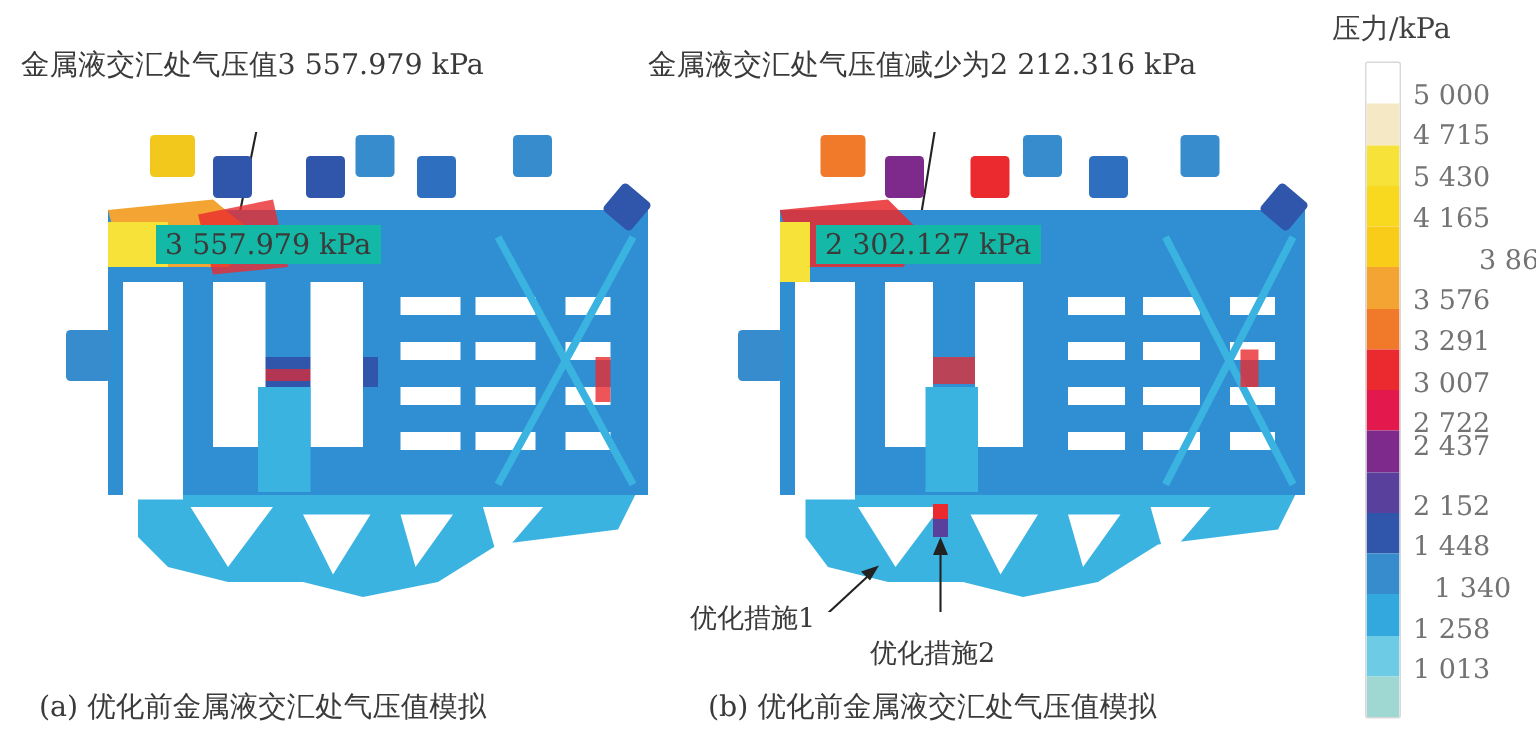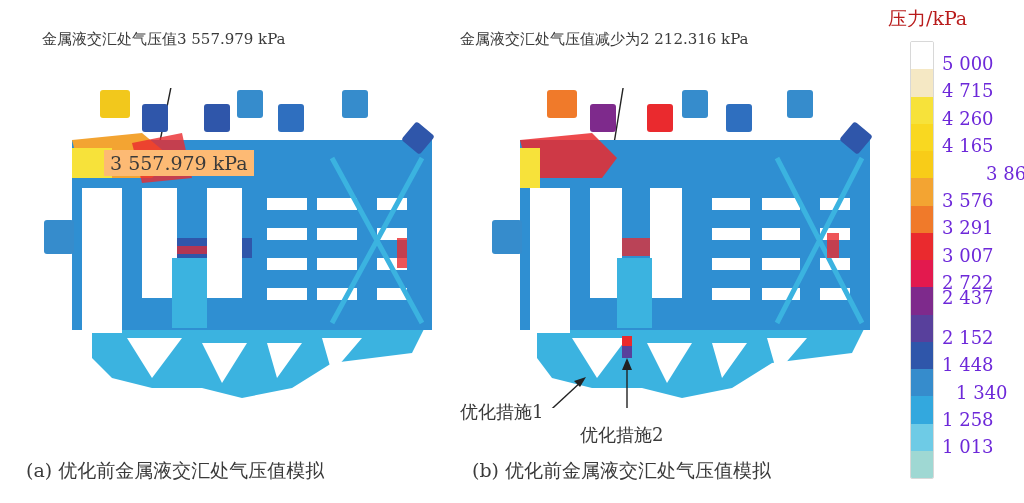--- a/index.html
+++ b/index.html
@@ -1,39 +1,39 @@
 <!DOCTYPE html>
 <html><head>
 <meta charset="utf-8">
 <style>
   * { box-sizing: border-box; margin: 0; padding: 0; }
   html, body { width: 1024px; height: 503px; background: #ffffff; overflow: hidden; }
   body { position: relative; font-family: "DejaVu Serif", "Liberation Serif", serif; color: #333; }
 
   .label { position: absolute; white-space: nowrap; color: #3a3a3a; }
-  .top-annot { font-size: 15px; top: 30px; margin-left: 28px; }
+  .top-annot { font-size: 19px; top: 30px; }
   .caption { font-size: 19px; top: 458px; }
 
   .panel { position: absolute; top: 88px; width: 420px; height: 320px; }
   .panel svg { position: absolute; left: 0; top: 0; }
 
   .value-box {
-    position: absolute; background: #fdba74; font-size: 19px;
+    position: absolute; background: #14b8a6; font-size: 19px;
     padding: 2px 6px 2px 6px; color: #3a3a3a; white-space: nowrap;
   }
 
-  .legend-title { position: absolute; left: 888px; top: 6px; font-size: 19px; color: #b91c1c; white-space: nowrap; }
+  .legend-title { position: absolute; left: 888px; top: 6px; font-size: 19px; color: #404040; white-space: nowrap; }
   .legend-bar {
     position: absolute; left: 910px; top: 41px; width: 24px; height: 438px;
     border: 1px solid #d8d8d8; border-radius: 2px; overflow: hidden;
     display: flex; flex-direction: column;
   }
   .legend-bar .seg { flex: 1 1 auto; }
   .legend-ticks { position: absolute; left: 942px; top: 52px; width: 80px; }
-  .legend-ticks .tick { position: absolute; font-size: 18px; color: #6d28d9; white-space: nowrap; }
+  .legend-ticks .tick { position: absolute; font-size: 18px; color: #737373; white-space: nowrap; }
 </style>
 </head>
 <body>
 
 <div class="label top-annot" style="left:14px;">金属液交汇处气压值3 557.979 kPa</div>
 <div class="label top-annot" style="left:432px;">金属液交汇处气压值减少为2 212.316 kPa</div>
 
 <div class="panel" style="left:32px;">
   <svg width="420" height="320" viewBox="0 0 420 320">
     <line x1="150" y1="-55" x2="125" y2="68" stroke="#222" stroke-width="1.4"></line>
@@ -122,20 +122,21 @@
     <rect x="345" y="145" width="12" height="25" fill="#ea2a2e" opacity="0.8"></rect>
 
     <rect x="140" y="248" width="10" height="22" fill="#ea2a2e"></rect>
     <rect x="140" y="258" width="10" height="12" fill="#58409c"></rect>
 
     <line x1="60" y1="330" x2="100" y2="293" stroke="#222" stroke-width="1.4"></line>
     <polygon points="104,289 92,293 98,299" fill="#222"></polygon>
     <line x1="145" y1="335" x2="145" y2="276" stroke="#222" stroke-width="1.4"></line>
     <polygon points="145,270 140,282 150,282" fill="#222"></polygon>
   </svg>
+  <div class="value-box" style="left:62px; top:62px;">2 302.127  kPa</div>
 </div>
 
 <div class="label" style="left:460px; top:400px; font-size:18px;">优化措施1</div>
 <div class="label" style="left:580px; top:423px; font-size:18px;">优化措施2</div>
 
 <div class="label caption" style="left:26px;">(a) 优化前金属液交汇处气压值模拟</div>
 <div class="label caption" style="left:472px;">(b) 优化前金属液交汇处气压值模拟</div>
 
 <div class="legend-title">压力/kPa</div>
 <div class="legend-bar" id="legend-bar">
@@ -152,21 +153,21 @@
     <div class="seg" style="background: rgb(88, 64, 156);"></div>
     <div class="seg" style="background: rgb(47, 86, 170);"></div>
     <div class="seg" style="background: rgb(54, 140, 204);"></div>
     <div class="seg" style="background: rgb(51, 168, 222);"></div>
     <div class="seg" style="background: rgb(110, 203, 230);"></div>
     <div class="seg" style="background: rgb(159, 216, 211);"></div>
   </div>
 <div class="legend-ticks" id="legend-ticks">
     <div class="tick" style="top: 1px;">5 000</div>
     <div class="tick" style="top: 28.375px;">4 715</div>
-    <div class="tick" style="top: 55.75px;">4 260</div>
+    <div class="tick" style="top: 55.75px;">5 430</div>
     <div class="tick" style="top: 83.125px;">4 165</div>
     <div class="tick" style="top: 110.5px; margin-left: 44px;">3 861</div>
     <div class="tick" style="top: 137.875px;">3 576</div>
     <div class="tick" style="top: 165.25px;">3 291</div>
     <div class="tick" style="top: 192.625px;">3 007</div>
     <div class="tick" style="top: 220px;">2 722</div>
     <div class="tick" style="top: 235px;">2 437</div>
     <div class="tick" style="top: 274.75px;">2 152</div>
     <div class="tick" style="top: 302.125px; text-align: center;">1 448</div>
     <div class="tick" style="top: 329.5px; margin-left: 14px;">1 340</div>

